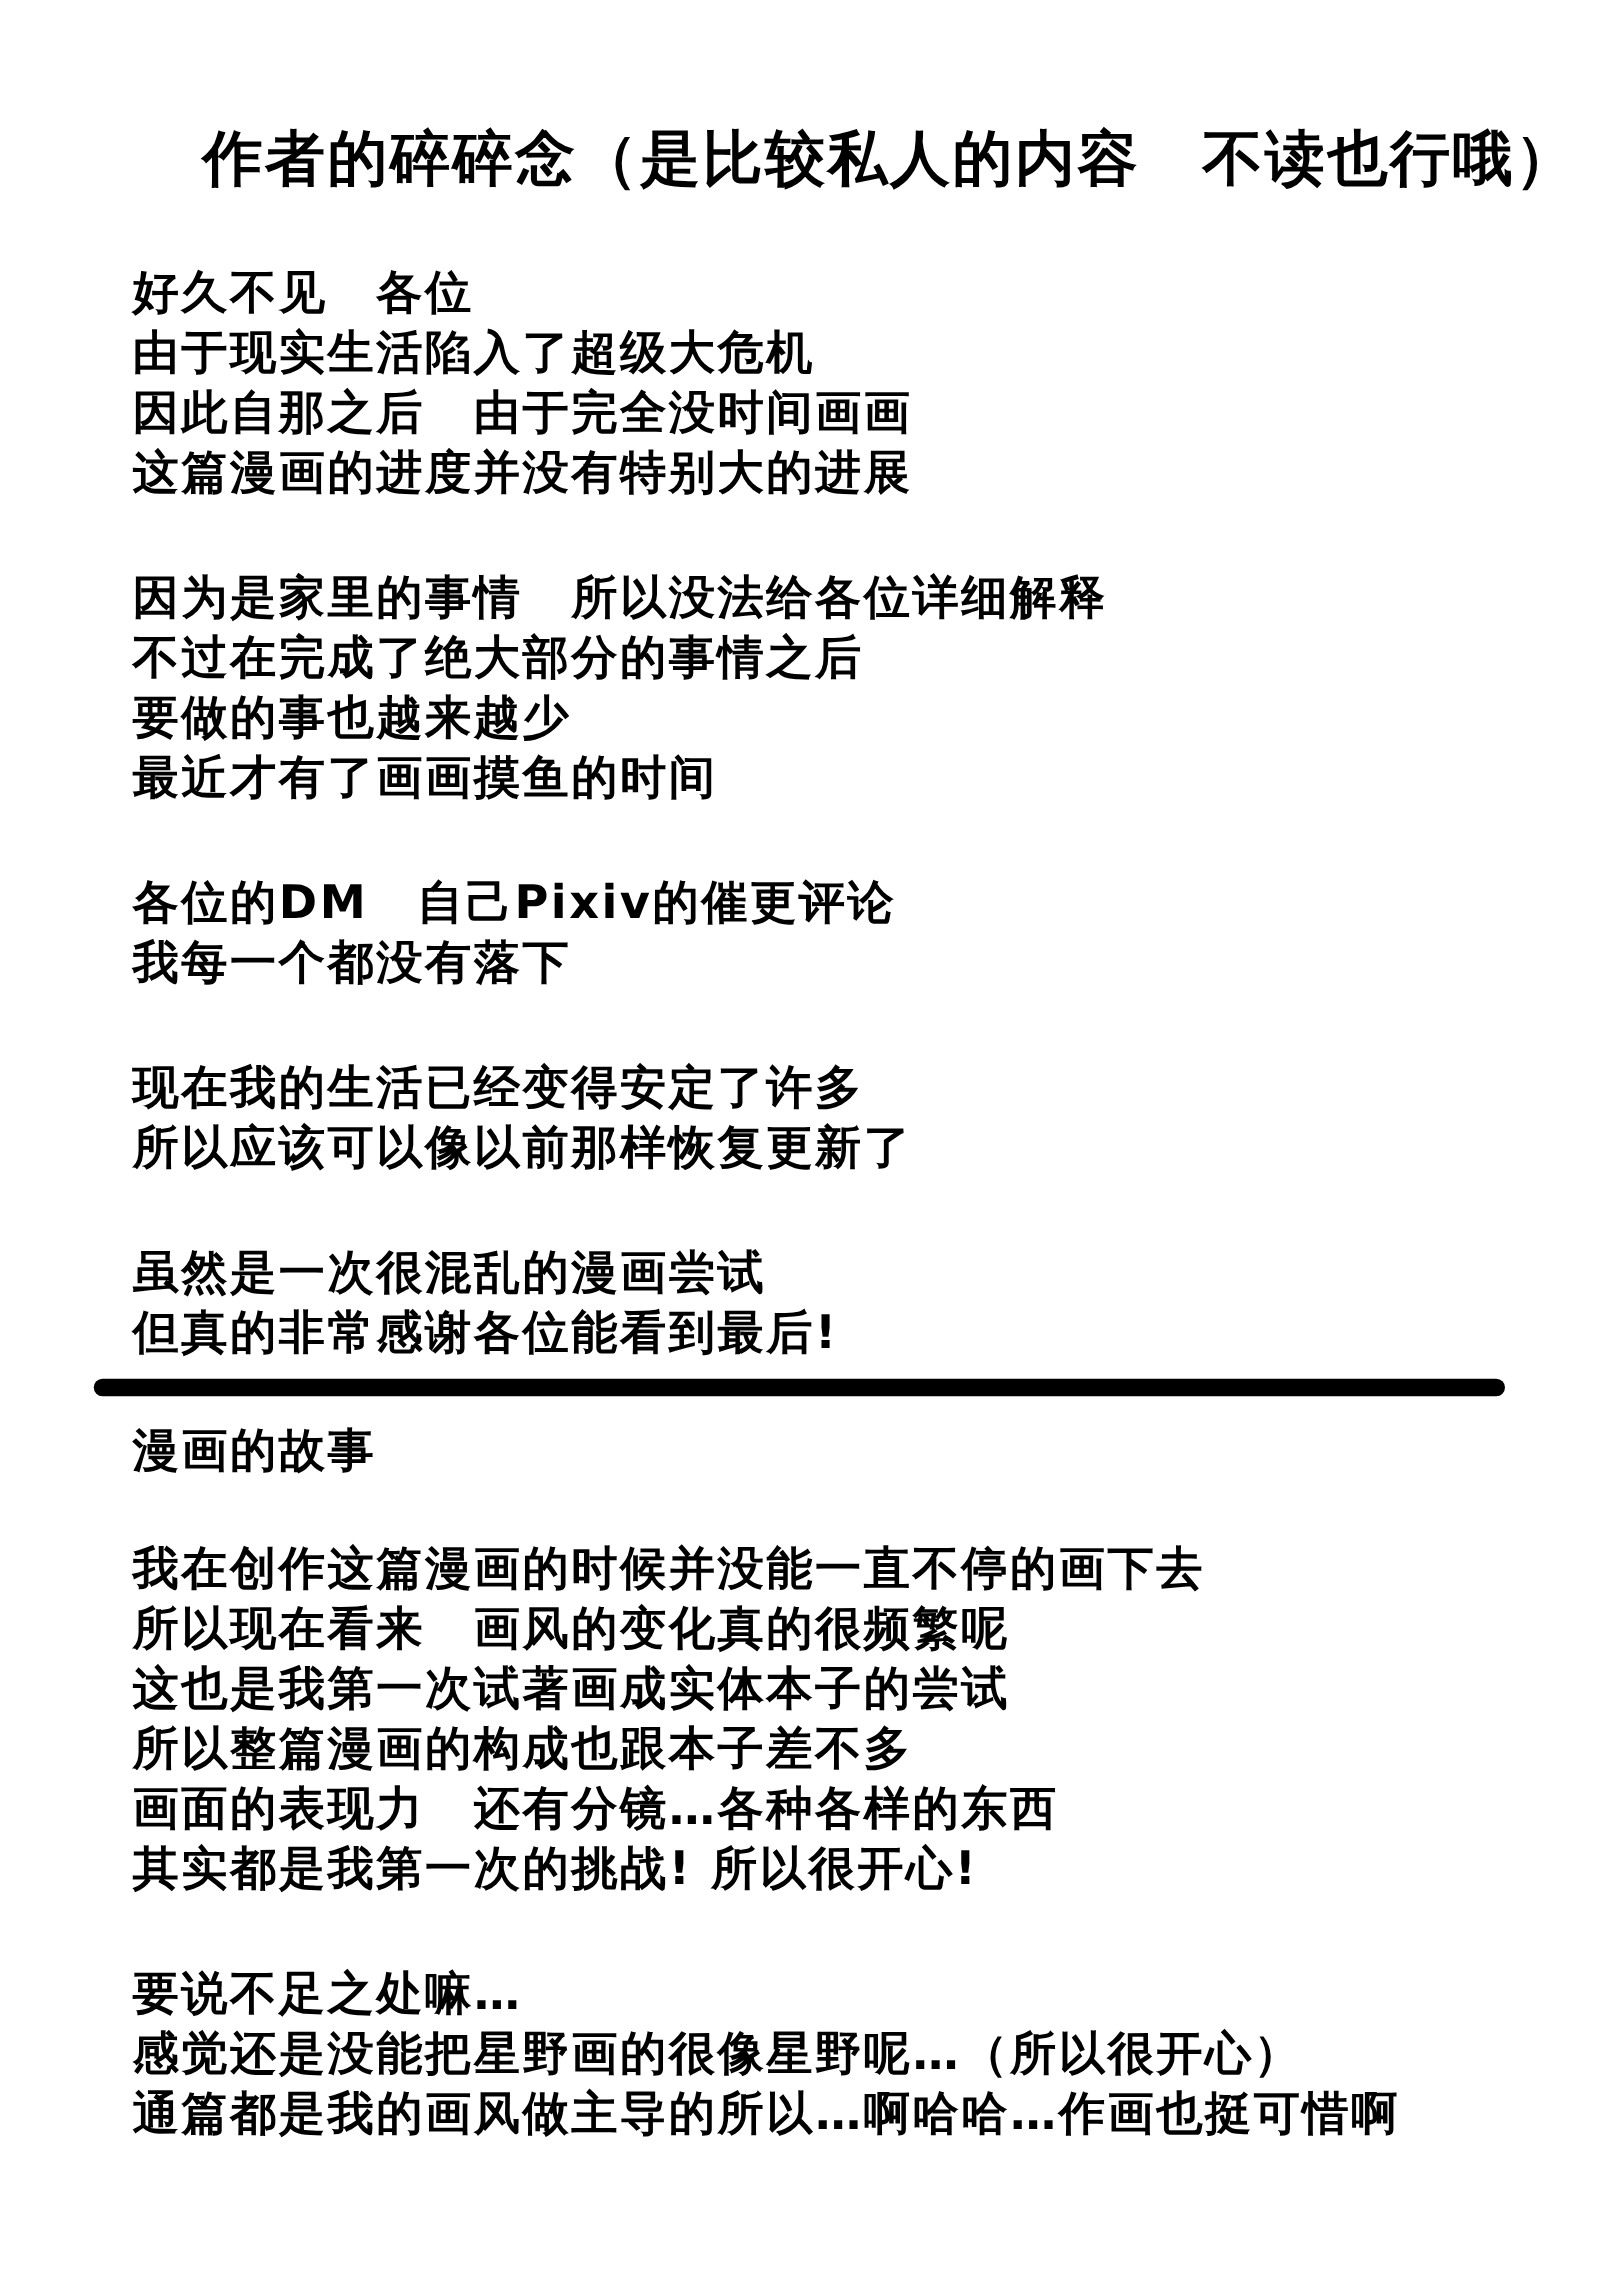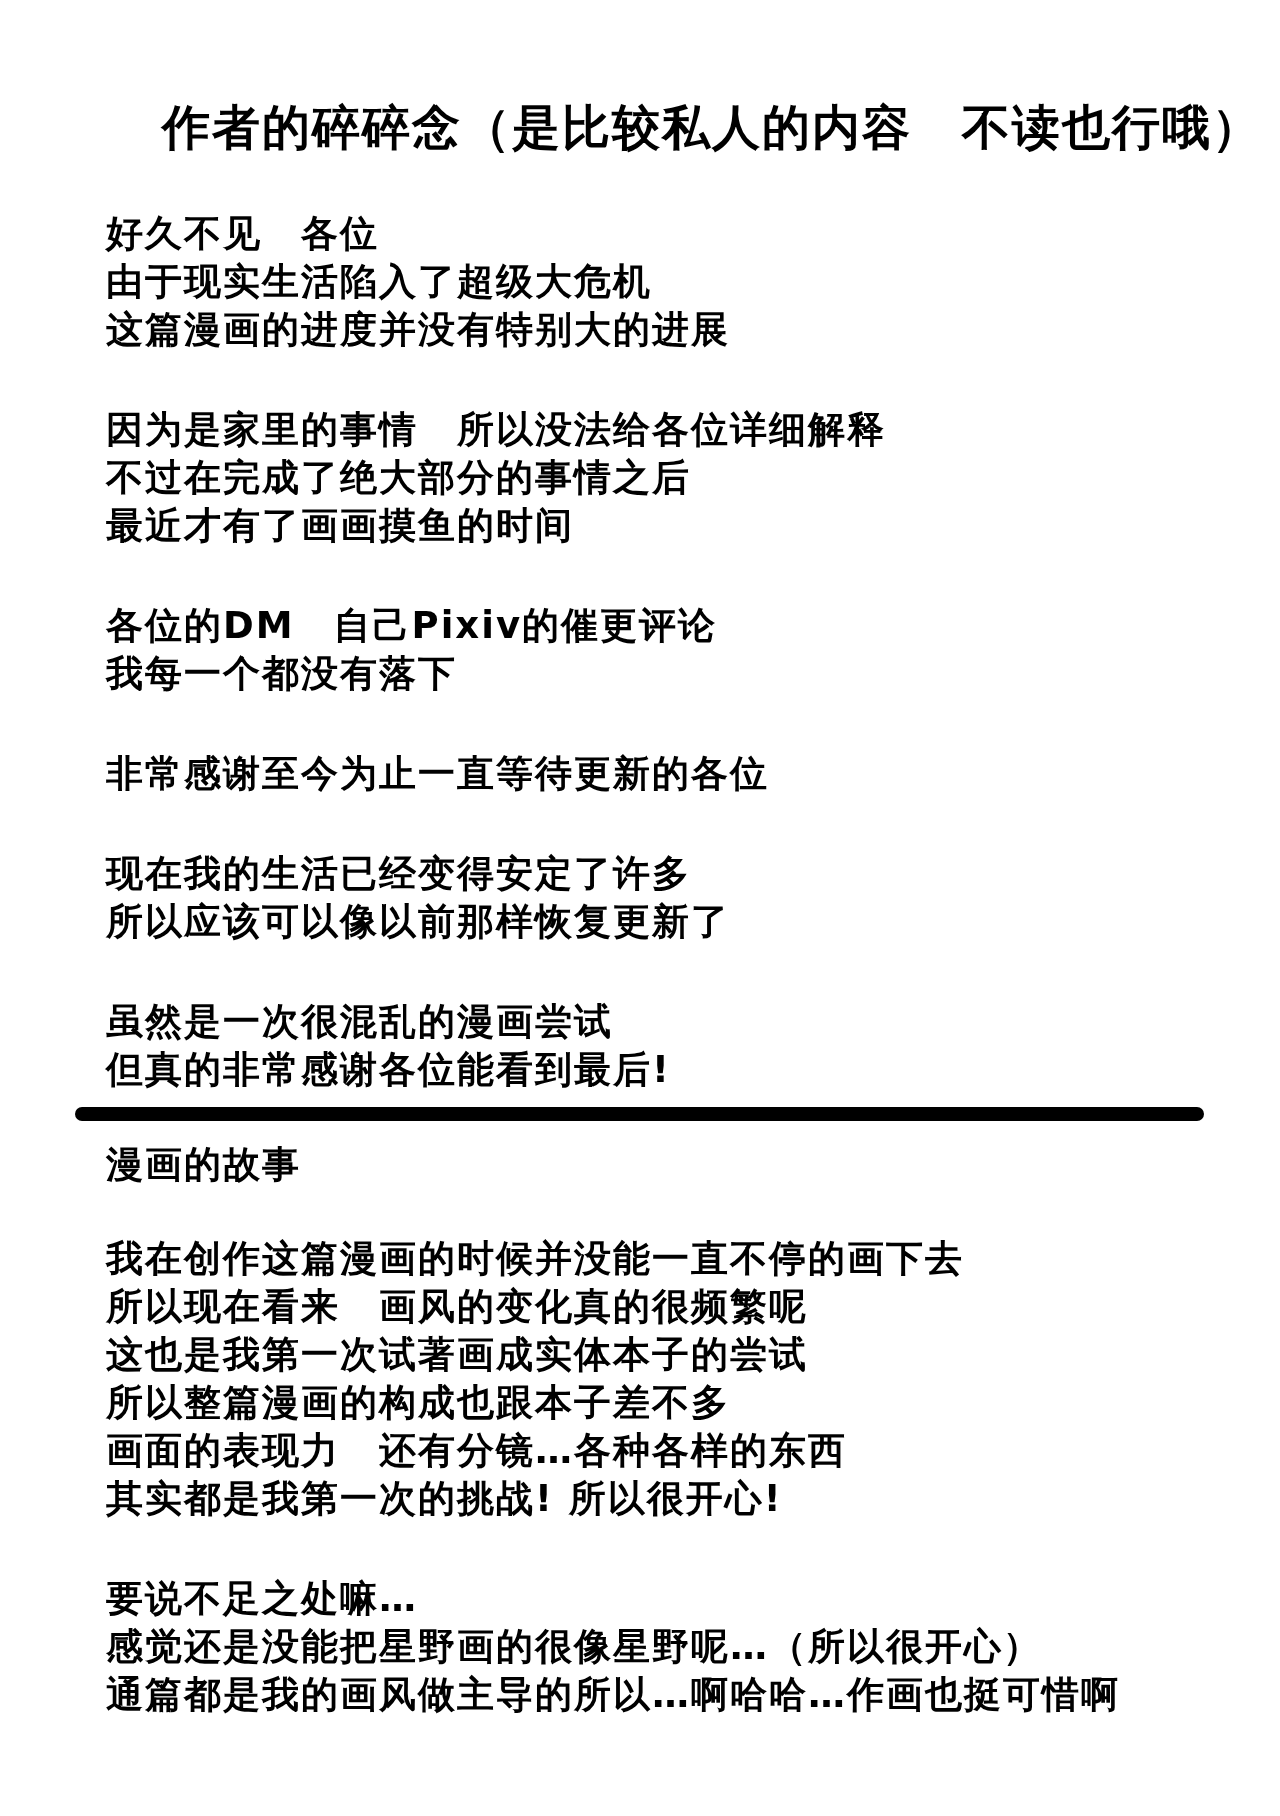--- a/index.html
+++ b/index.html
@@ -52,37 +52,36 @@
 </head>
 <body>
 
 <div class="doc">
 
   <div class="title">作者的碎碎念（是比较私人的内容　不读也行哦）</div>
 
   <div class="para">
     <div>好久不见　各位</div>
     <div>由于现实生活陷入了超级大危机</div>
+    <div>因此自那之后　由于完全没时间画画</div>
     <div>这篇漫画的进度并没有特别大的进展</div>
   </div>
 
   <div class="para">
     <div>因为是家里的事情　所以没法给各位详细解释</div>
     <div>不过在完成了绝大部分的事情之后</div>
+    <div>要做的事也越来越少</div>
     <div>最近才有了画画摸鱼的时间</div>
   </div>
 
   <div class="para">
     <div>各位的DM　自己Pixiv的催更评论</div>
     <div>我每一个都没有落下</div>
   </div>
 
-  <div class="para">
-    <div>非常感谢至今为止一直等待更新的各位</div>
-  </div>
 
   <div class="para">
     <div>现在我的生活已经变得安定了许多</div>
     <div>所以应该可以像以前那样恢复更新了</div>
   </div>
 
   <div class="para last-before-divider">
     <div>虽然是一次很混乱的漫画尝试</div>
     <div>但真的非常感谢各位能看到最后!</div>
   </div>

